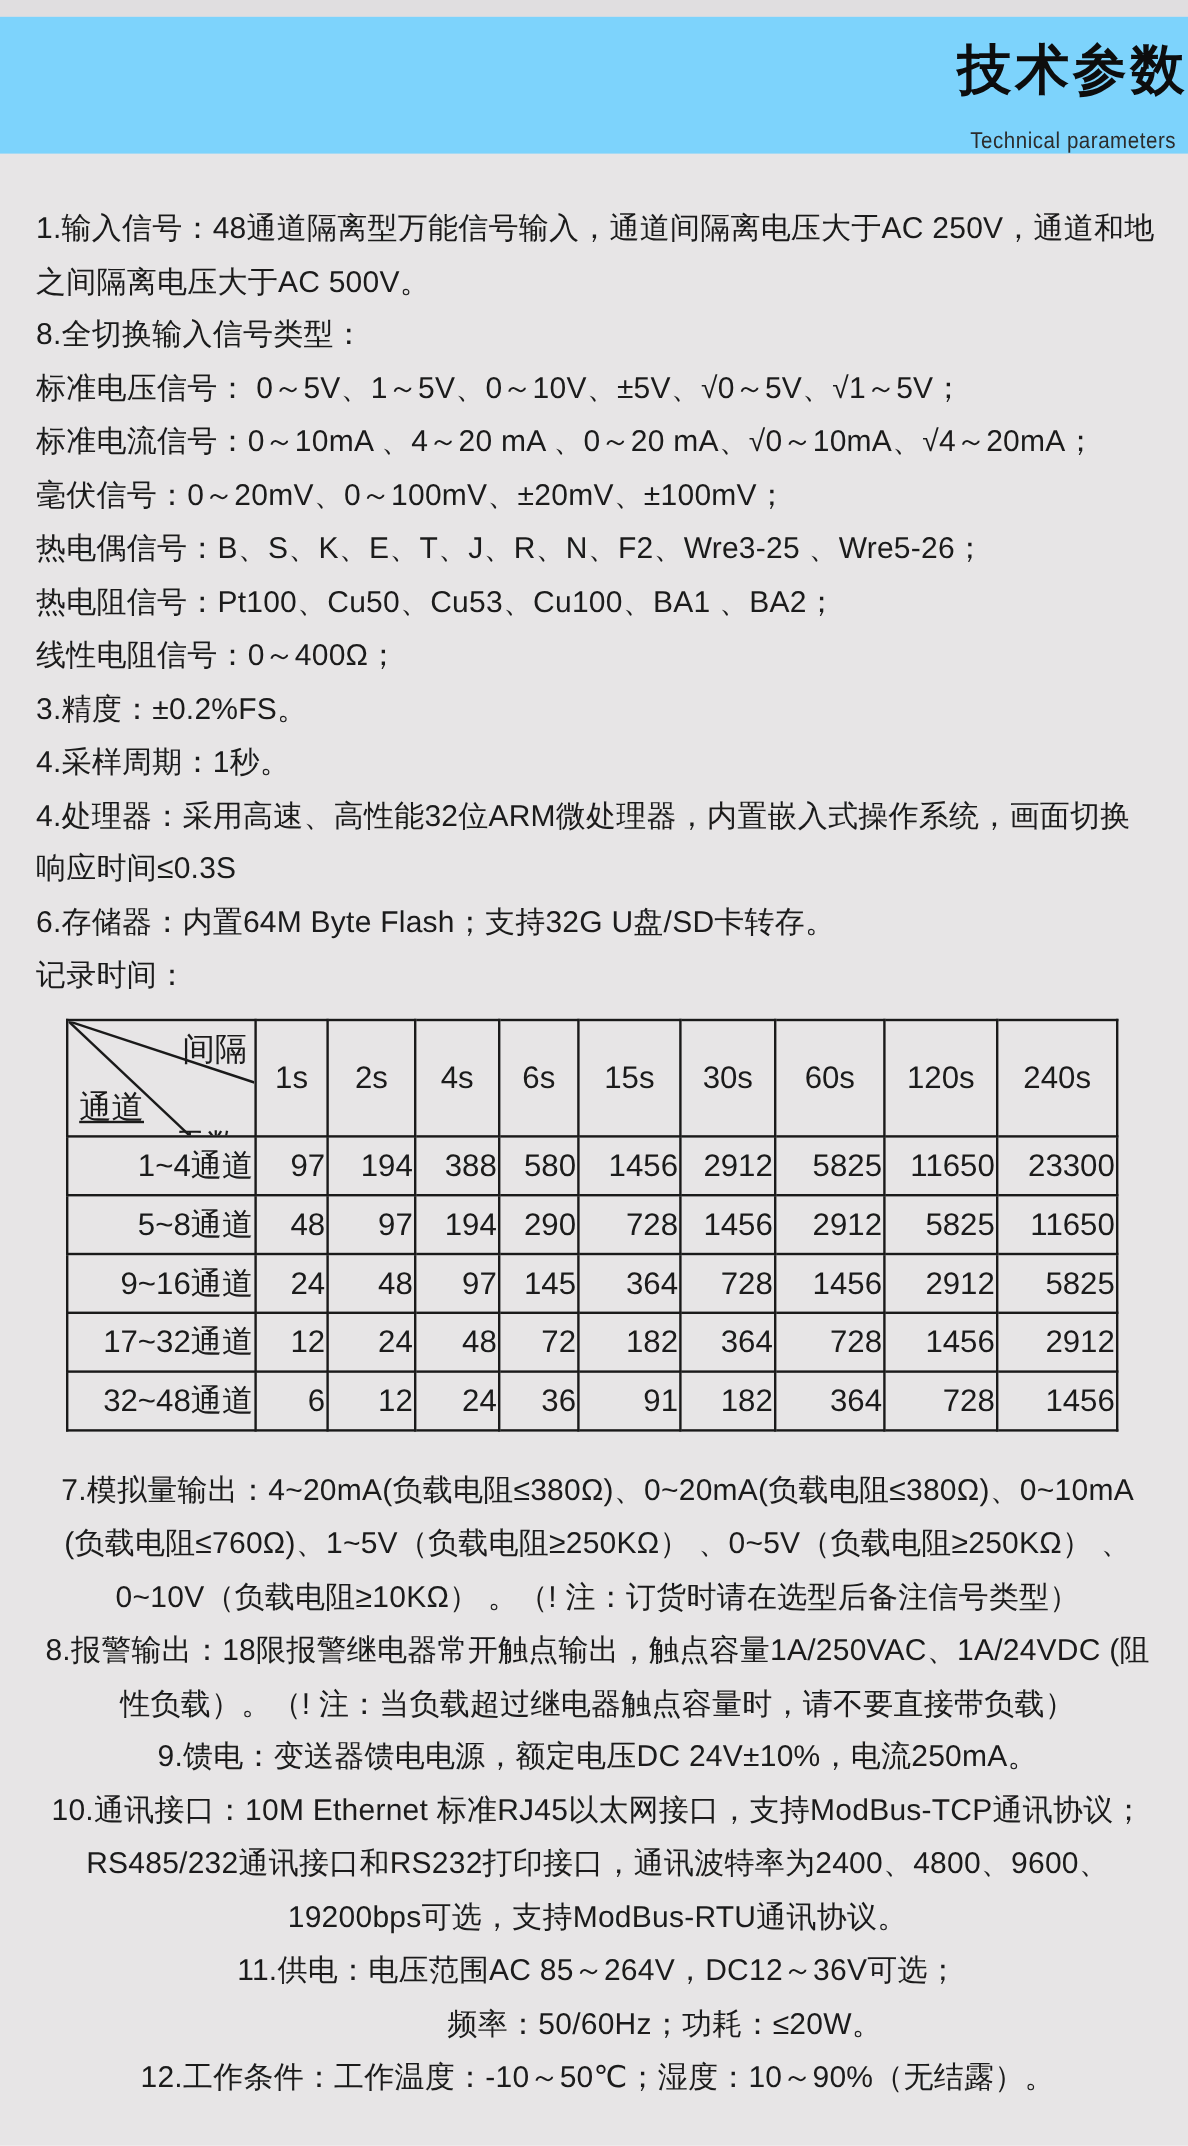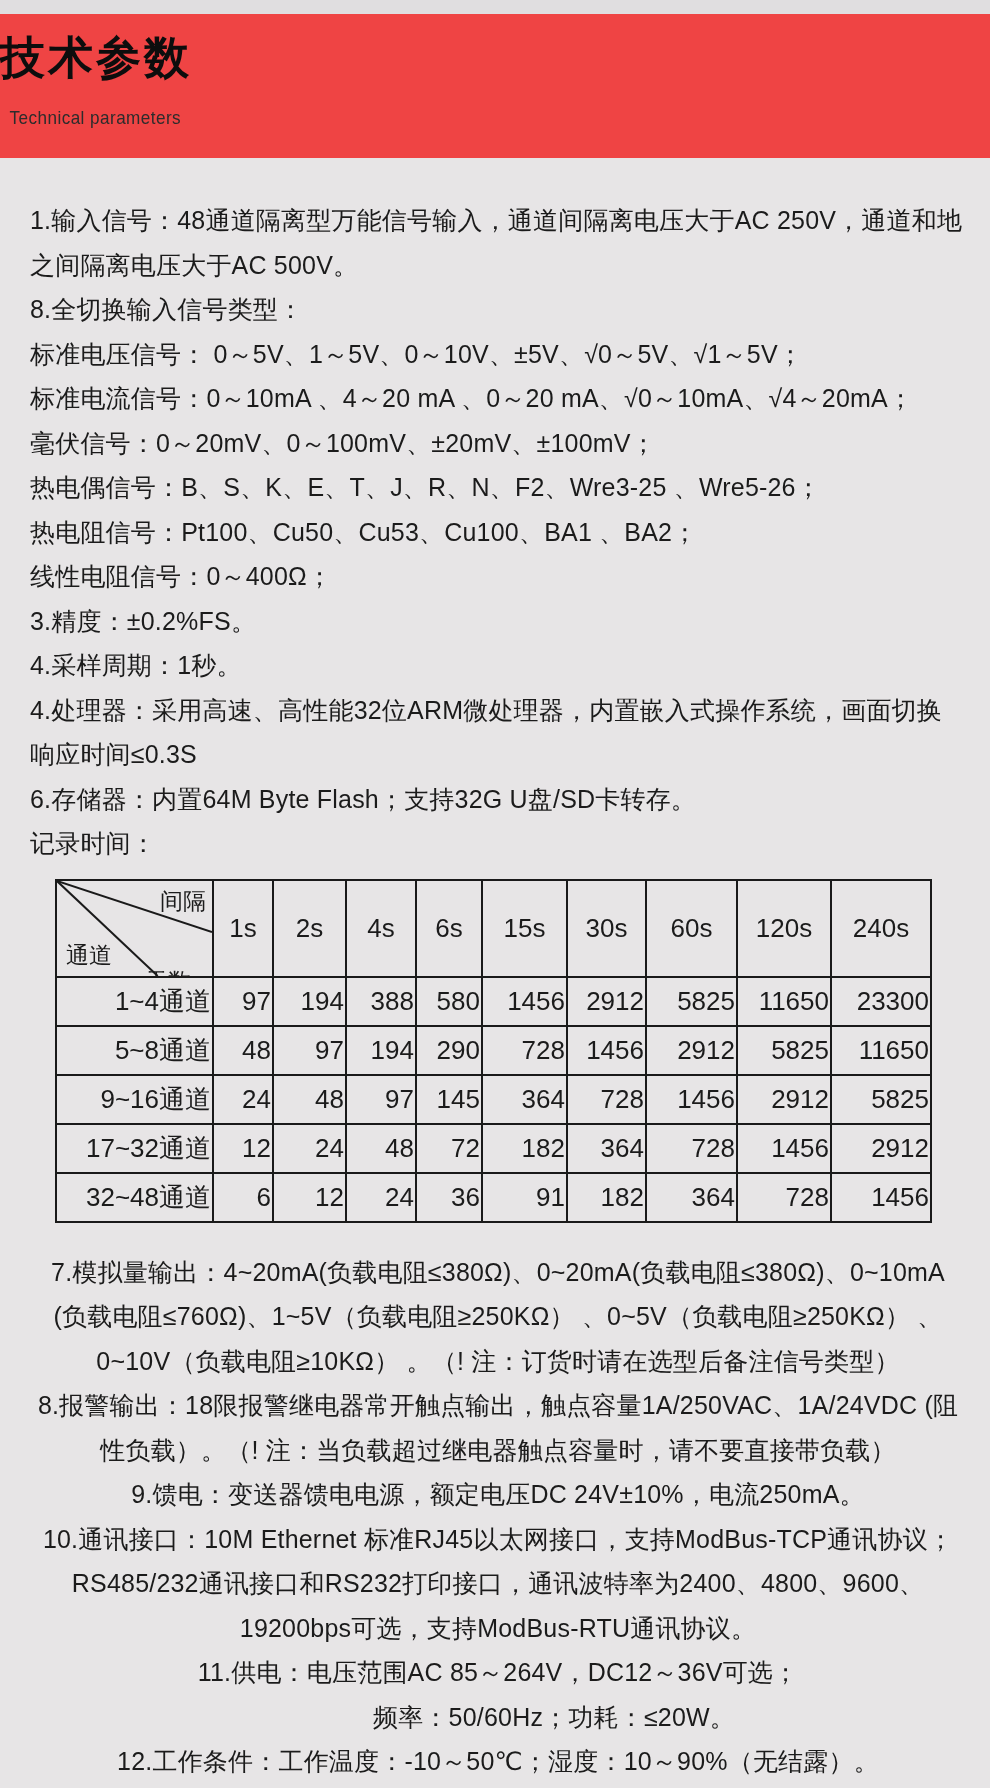--- a/index.html
+++ b/index.html
@@ -6,22 +6,22 @@
   .page {
     position:relative;
     width:990px; height:1788px;
     background:#e7e5e6;
     font-family:"Liberation Sans","DejaVu Sans",sans-serif;
     color:#1b1b1b;
     overflow:hidden;
   }
   .top-strip { height:14px; background:#e0dee0; }
   .title-band {
-    height:144px; background:#ef4444;
-    text-align:left;
+    height:114px; background:#7dd3fc;
+    text-align:right;
   }
   .title-band h1 {
     margin:0; padding-top:14px;
     font-size:45px; font-weight:bold; color:#0d0d0d;
     letter-spacing:3px;
   }
   .subtitle {
     display:inline-block;
     font-size:19px; color:#2c2c2c;
     transform:scaleX(.9); transform-origin:center;
@@ -44,24 +44,24 @@
     font-size:26px;
   }
   table.record th, table.record td {
     border:2px solid #1a1a1a;
     font-weight:normal;
     overflow:hidden;
     white-space:nowrap;
   }
   th.corner { position:relative; padding:0; height:93px; }
   th.corner svg { position:absolute; left:0; top:0; width:100%; height:100%; display:block; }
-  th.corner .lbl { position:absolute; font-size:23px; color:#1b1b1b; }
+  th.corner .lbl { position:absolute; font-size:27px; color:#1b1b1b; }
   .lbl-interval { top:5px; right:6px; }
   .lbl-days { top:60px; left:88px;margin-top:25px; }
-  .lbl-channel { bottom:5px; left:9px; }
+  .lbl-channel { bottom:5px; left:9px;text-decoration:underline; }
   th.interval { text-align:center; height:93px; }
   td.rowlabel { text-align:right; padding-left:6px; height:45px; }
   td.val { text-align:right; padding-left:9px; height:45px; }
   .post-block { margin-top:27px;text-align:center; }
 </style>
 </head>
 <body>
 
 <div class="page">
   <div class="top-strip"></div>

